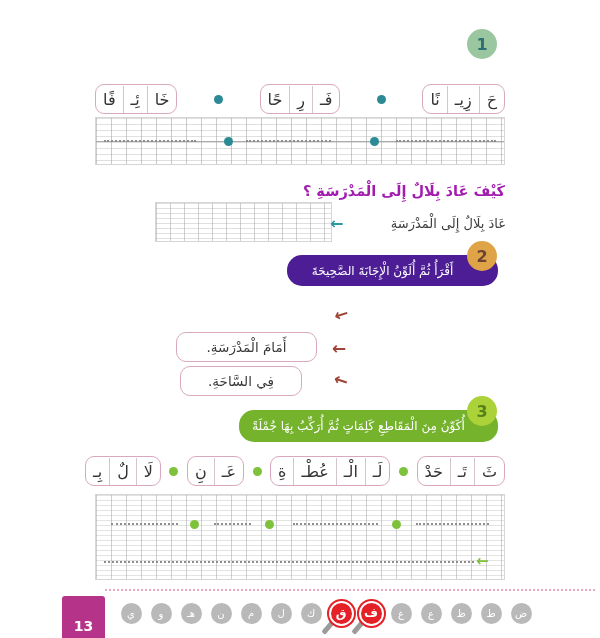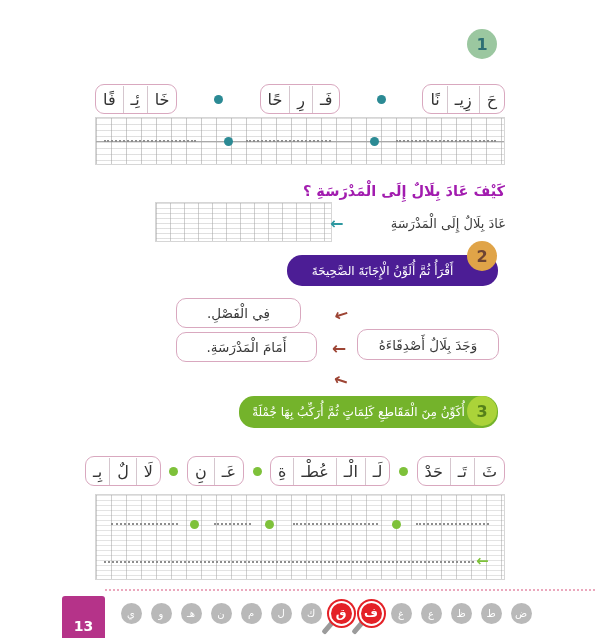--- a/index.html
+++ b/index.html
@@ -6,21 +6,21 @@
   body { background:#fff; }
   .page { position:relative; width:600px; height:638px; background:#ffffff;
           font-family:"DejaVu Sans", sans-serif; overflow:hidden; }
 
   
   .banner { position:absolute; border-radius:15px; color:#fff; display:flex;
             align-items:center; justify-content:center; text-align:center;
             font-size:12px; padding:0 30px 0 10px; }
   .banner.s1 { left:239px; top:44px; width:258px; height:31px; background:#30818a; }
   .banner.s2 { left:287px; top:255px; width:211px; height:31px; background:#4c1d95; }
-  .banner.s3 { left:239px; top:396px; width:259px; height:32px; background:#74b32b; }
+  .banner.s3 { left:239px; top:410px; width:259px; height:32px; background:#74b32b; }
   .badge { position:absolute; width:30px; height:30px; border-radius:50%;
            display:flex; align-items:center; justify-content:center;
            font-weight:bold; font-size:16px; z-index:3; }
   .badge.b1 { left:467px; top:29px;  background:#9bc7a0; color:#2e6f74; }
   .badge.b2 { left:467px; top:241px; background:#e0a448; color:#6d4433; }
   .badge.b3 { left:467px; top:396px; background:#abd339; color:#55801a; }
 
   
   .syl-row { position:absolute; display:flex; align-items:center;
              justify-content:space-between; direction:rtl; }
@@ -129,32 +129,29 @@
   <div class="answer-line">
     <span class="answer-arrow">←</span>
     <span class="answer-text">عَادَ بِلَالٌ إِلَى الْمَدْرَسَةِ</span>
   </div>
 
   <div class="banner s2">
     <span dir="rtl">أَقْرَأُ ثُمَّ أُلَوِّنُ الْإِجَابَةَ الصَّحِيحَةَ</span>
   </div>
   <div class="badge b2">2</div>
 
-  <div class="pink-box" style="left:357px; top:329px; width:142px; height:31px;">
-    <span>وَجَدَ بِلَالٌ أَصْدِقَاءَهُ</span>
-  </div>
   <span class="mcq-arrow" style="left:334px; top:304px; transform:rotate(-18deg);">←</span>
   <span class="mcq-arrow" style="left:332px; top:338px;">←</span>
   <span class="mcq-arrow" style="left:334px; top:370px; transform:rotate(18deg);">←</span>
 
-  <div class="pink-box" style="left:176px; top:298px; width:125px; height:30px;">
-    <span>فِي الْفَصْلِ.</span>
-  </div>
   <div class="pink-box" style="left:176px; top:332px; width:141px; height:30px;">
     <span>أَمَامَ الْمَدْرَسَةِ.</span>
+  </div>
+  <div class="pink-box" style="left:180px; top:366px; width:122px; height:30px;">
+    <span>فِي السَّاحَةِ.</span>
   </div>
 
   <div class="banner s3">
     <span dir="rtl">أُكَوِّنُ مِنَ الْمَقَاطِعِ كَلِمَاتٍ ثُمَّ أُرَكِّبُ بِهَا جُمْلَةً</span>
   </div>
   <div class="badge b3">3</div>
 
   <div class="syl-row r2">
     <div class="syl-box">
       <span class="syl-cell">ثَ</span>

